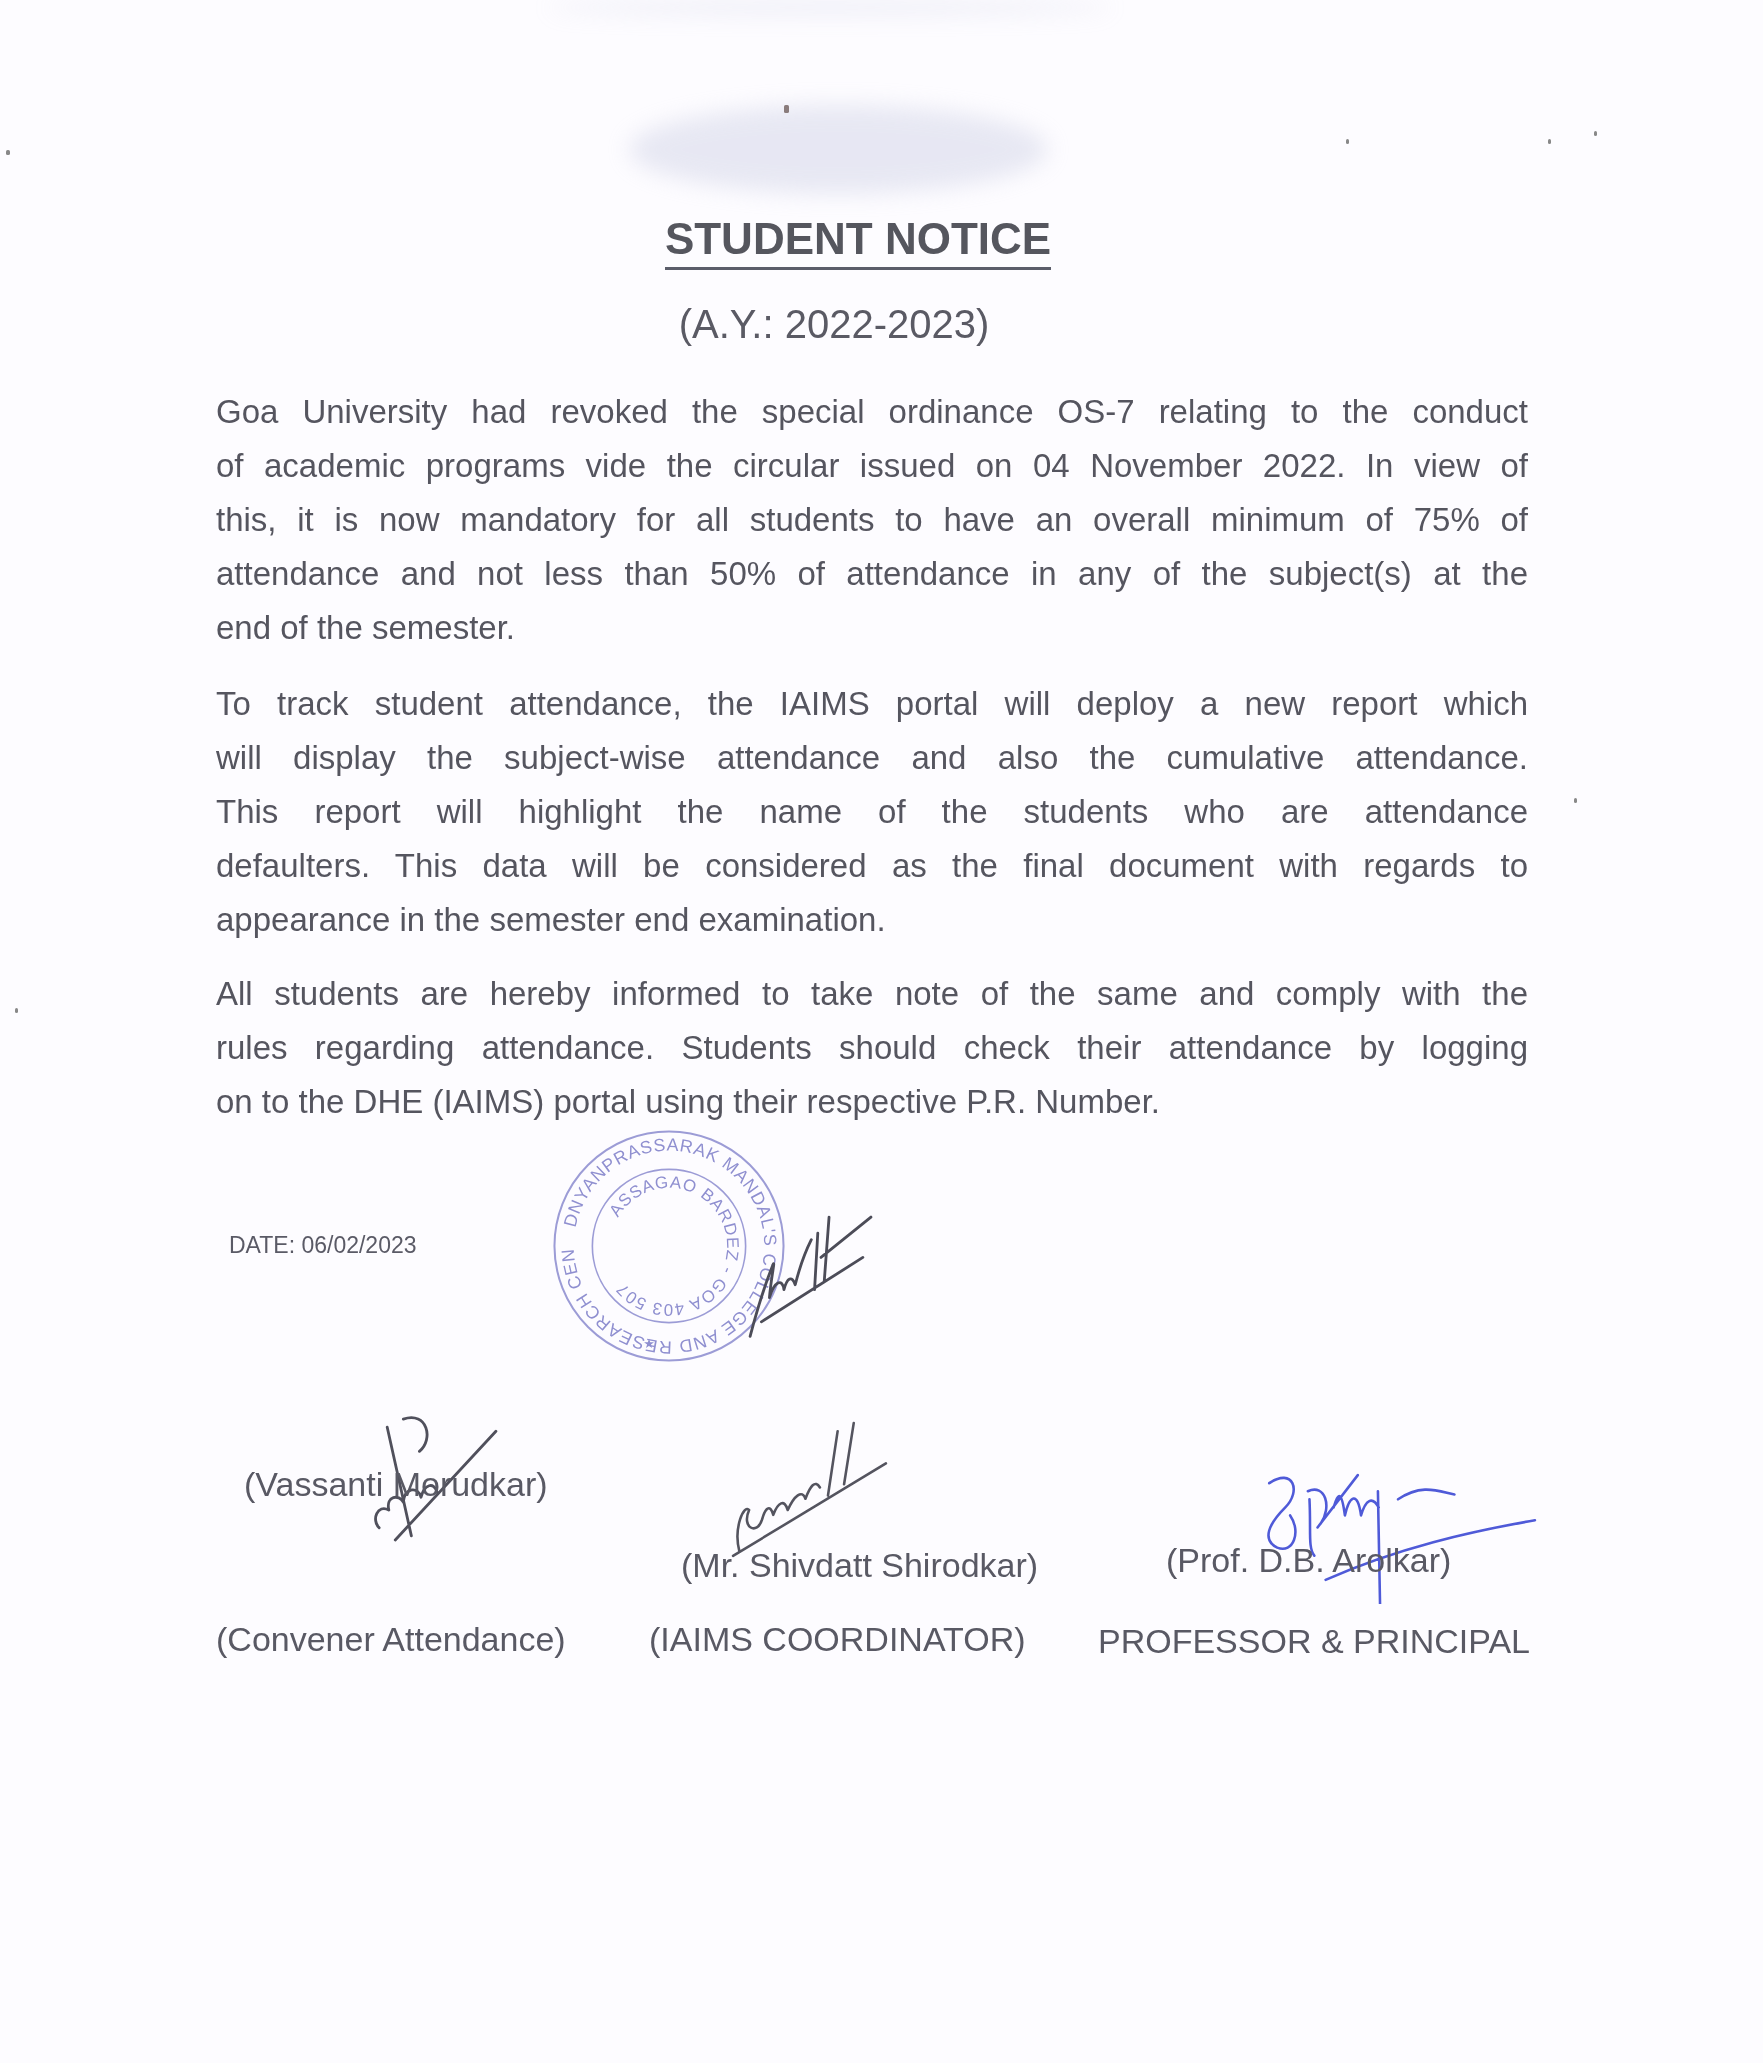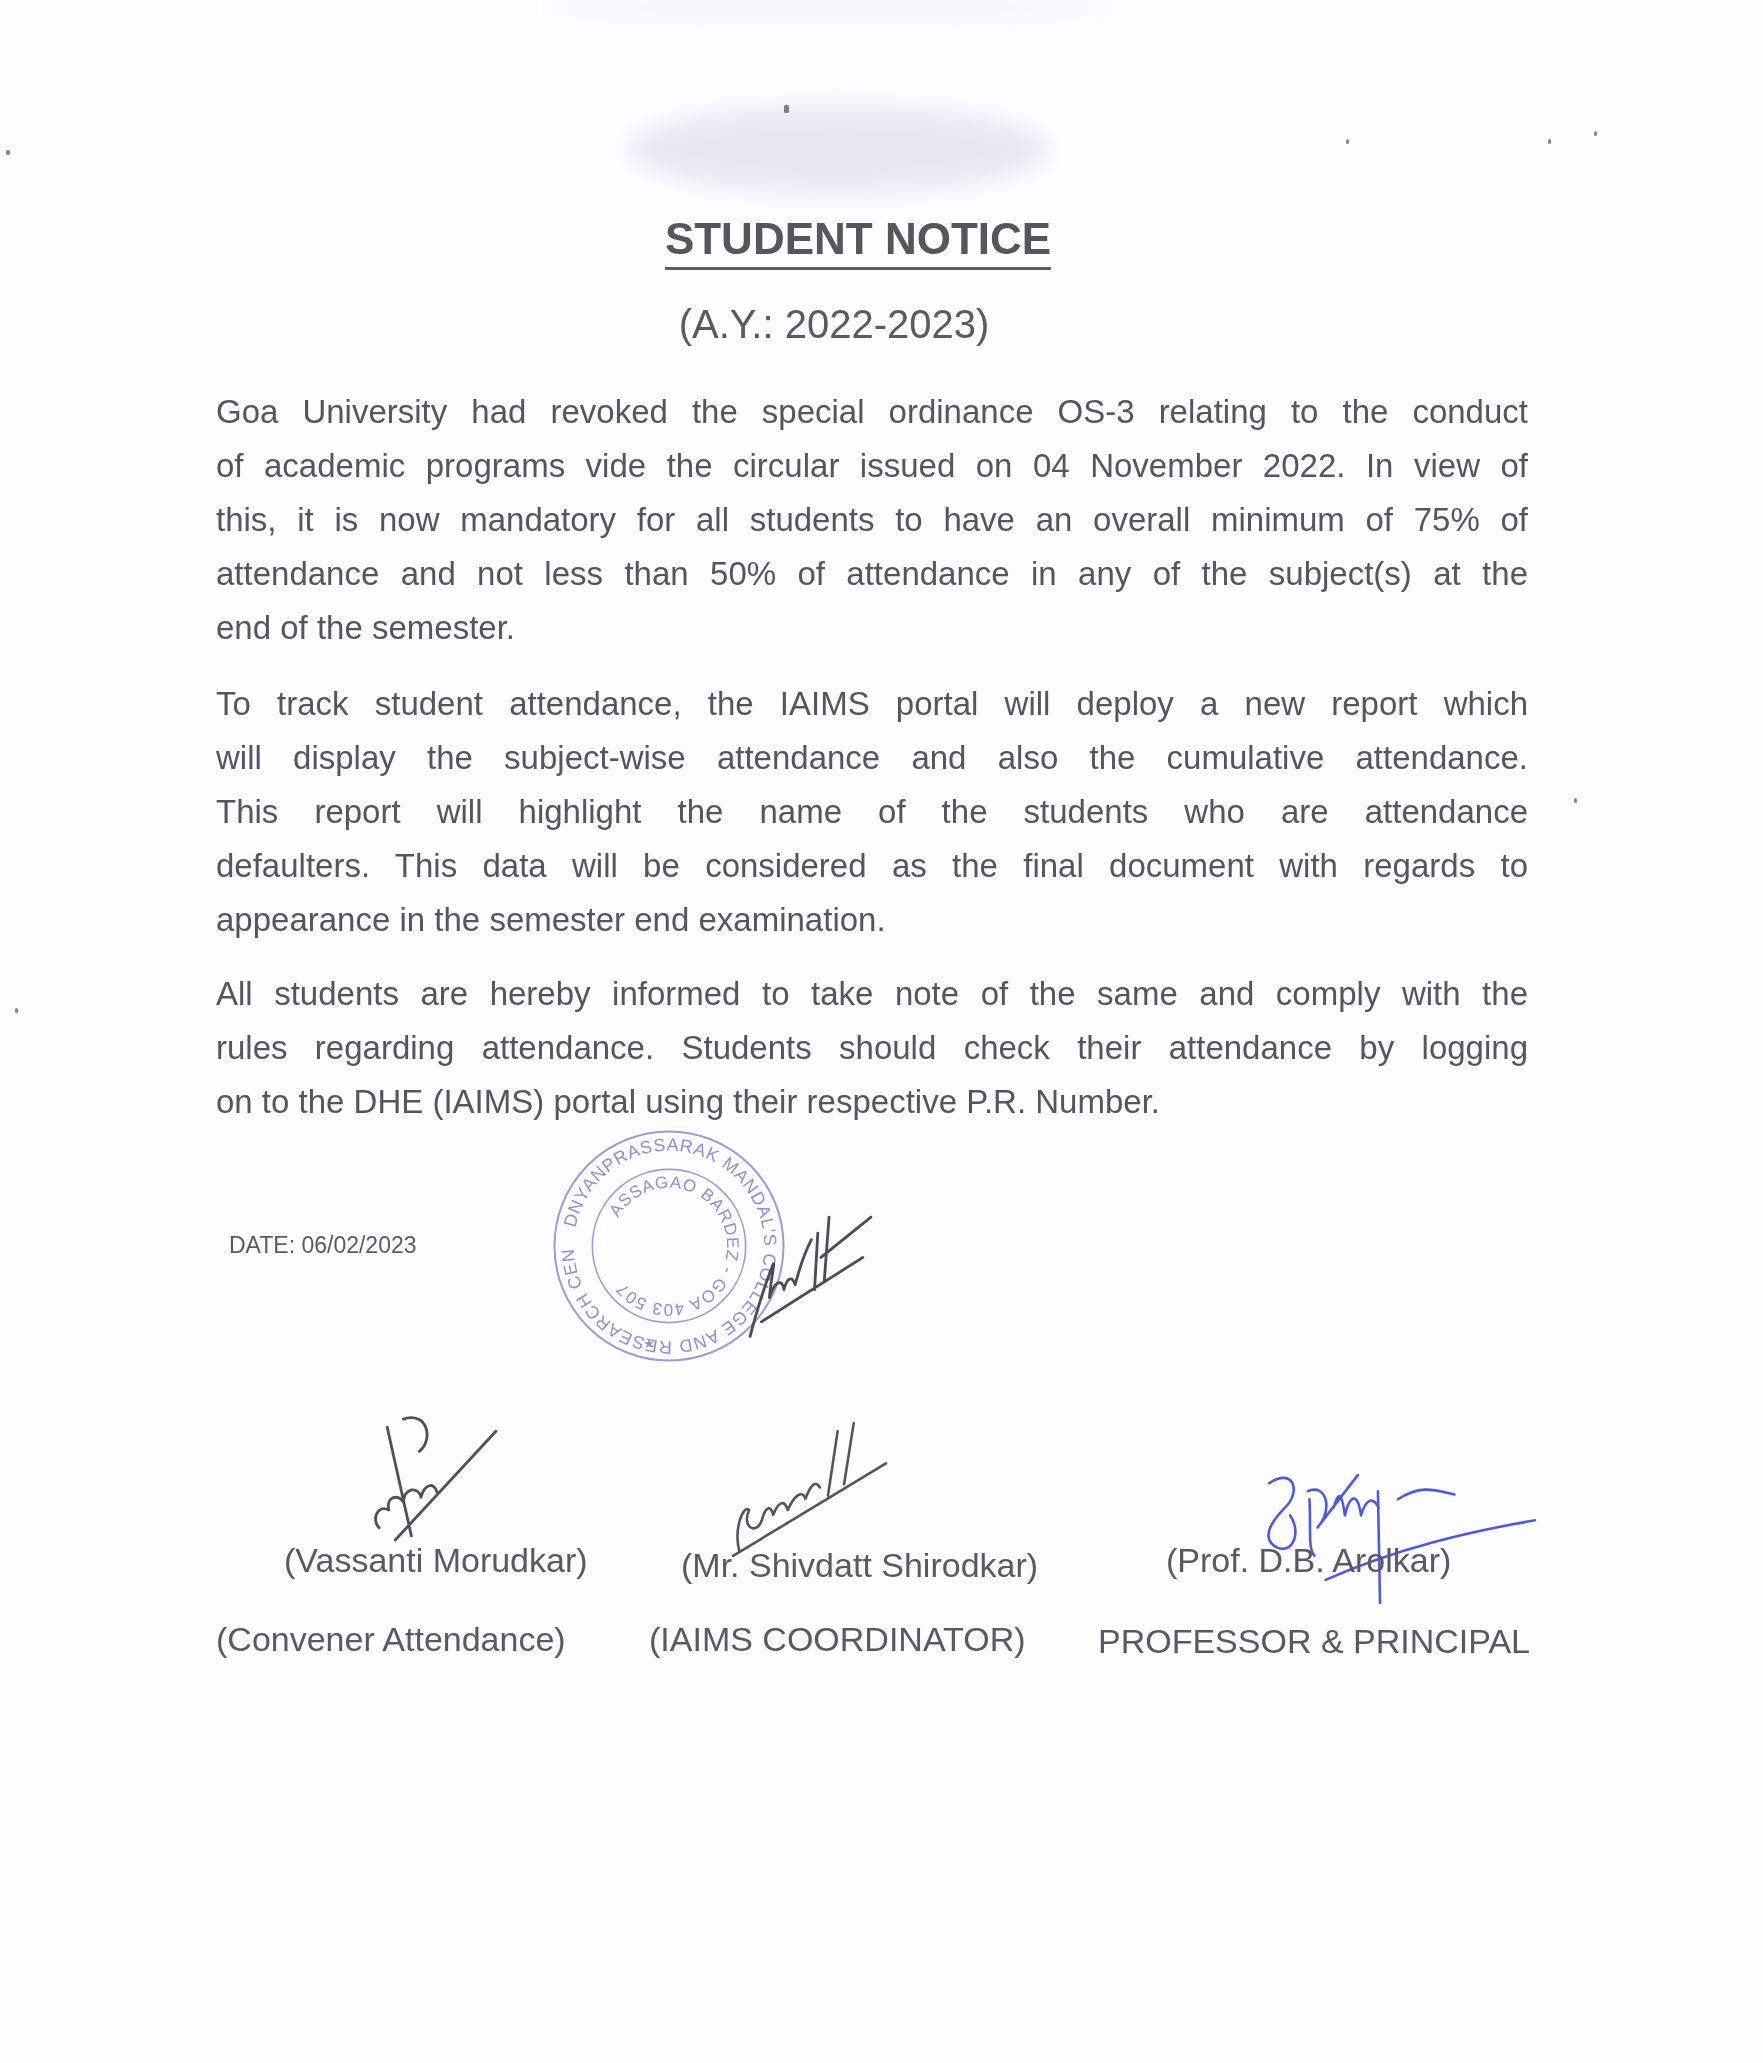--- a/index.html
+++ b/index.html
@@ -56,21 +56,21 @@
   <div class="dot" style="left:6.4px;top:150px;"></div>
   <div class="dot" style="left:14.5px;top:1008px;"></div>
   <div class="dot" style="left:1574px;top:798px;"></div>
 
   <div class="title">
     <span>STUDENT NOTICE</span>
   </div>
   <div class="subtitle">(A.Y.: 2022-2023)</div>
 
   <div class="para" id="p1">
-    <span class="line">Goa University had revoked the special ordinance OS-3 relating to the conduct</span>
+    <span class="line">Goa University had revoked the special ordinance OS-7 relating to the conduct</span>
     <span class="line">of academic programs vide the circular issued on 04 November 2022. In view of</span>
     <span class="line">this, it is now mandatory for all students to have an overall minimum of 75% of</span>
     <span class="line">attendance and not less than 50% of attendance in any of the subject(s) at the</span>
     <span class="line last">end of the semester.</span>
   </div>
 
   <div class="para" id="p2">
     <span class="line">To track student attendance, the IAIMS portal will deploy a new report which</span>
     <span class="line">will display the subject-wise attendance and also the cumulative attendance.</span>
     <span class="line">This report will highlight the name of the students who are attendance</span>
@@ -111,21 +111,21 @@
   </svg>
 
   <svg class="sig" style="left:725px;top:1415px;width:177px;height:145px;" viewBox="0 0 220 180">
     <path d="M18,170 C10,140 24,110 30,118 C20,140 40,150 46,130 C50,115 56,110 60,124 C66,108 74,104 78,118 C86,100 96,92 100,104 C106,88 112,80 118,90 M128,100 L140,20 M148,86 L160,10 M10,175 L200,60" fill="none" stroke="#54545f" stroke-width="3.2" stroke-linecap="round" stroke-linejoin="round"></path>
   </svg>
 
   <svg class="sig" style="left:1237px;top:1459px;width:306px;height:145px;" viewBox="0 0 380 180">
     <path d="M40,30 C70,10 80,40 60,60 C40,80 30,100 50,110 C70,118 80,90 66,70 M90,50 C92,90 88,110 96,120 M88,40 C110,30 118,60 104,80 M120,60 C126,40 130,40 134,70 C140,44 150,40 154,70 C160,50 168,46 176,60 M200,50 C230,30 250,40 270,44 M100,85 L150,20 M110,150 C200,110 290,90 370,76 M175,40 L178,200" fill="none" stroke="#4f5ad8" stroke-width="3.2" stroke-linecap="round" stroke-linejoin="round"></path>
   </svg>
 
-  <div class="name" style="left:244px;top:1541px;margin-left:40px;">(Vassanti Morudkar)</div>
+  <div class="name" style="left:244px;top:1465px;">(Vassanti Morudkar)</div>
   <div class="name" style="left:649px;top:1546px;margin-left:32px;">(Mr. Shivdatt Shirodkar)</div>
   <div class="name" style="left:1166px;top:1541px;">(Prof. D.B. Arolkar)</div>
 
   <div class="role" style="left:216px;top:1620px;">(Convener Attendance)</div>
   <div class="role" style="left:649px;top:1620px;">(IAIMS COORDINATOR)</div>
   <div class="role" style="left:1098px;top:1622px;">PROFESSOR &amp; PRINCIPAL</div>
 
 </div>
 
 

